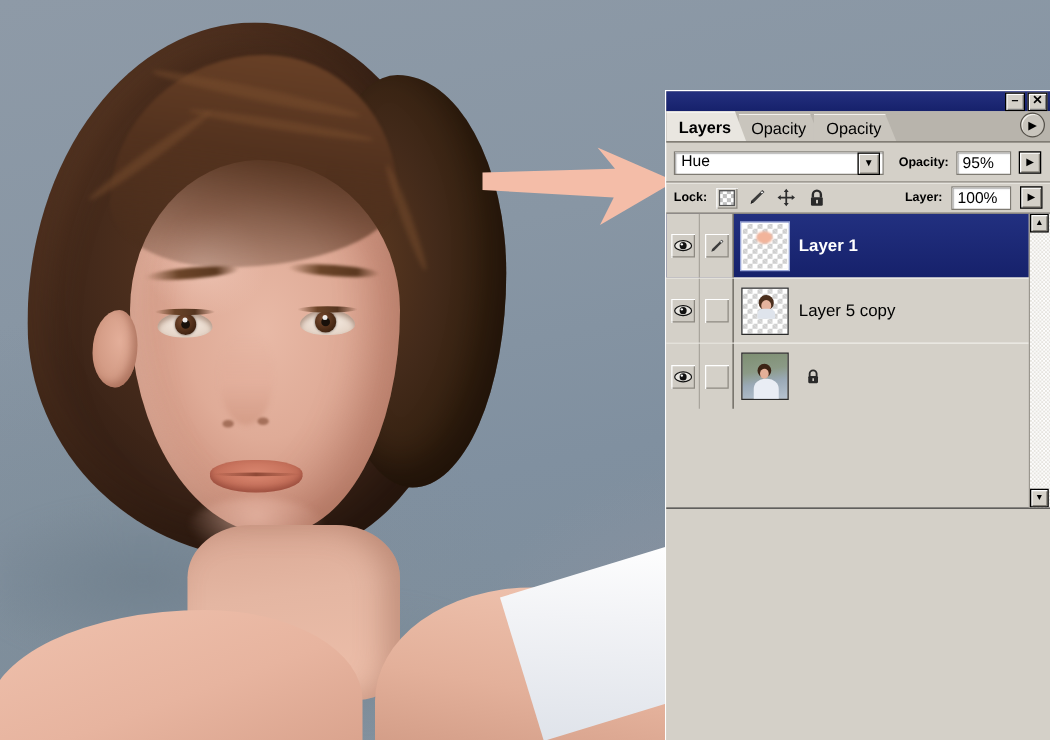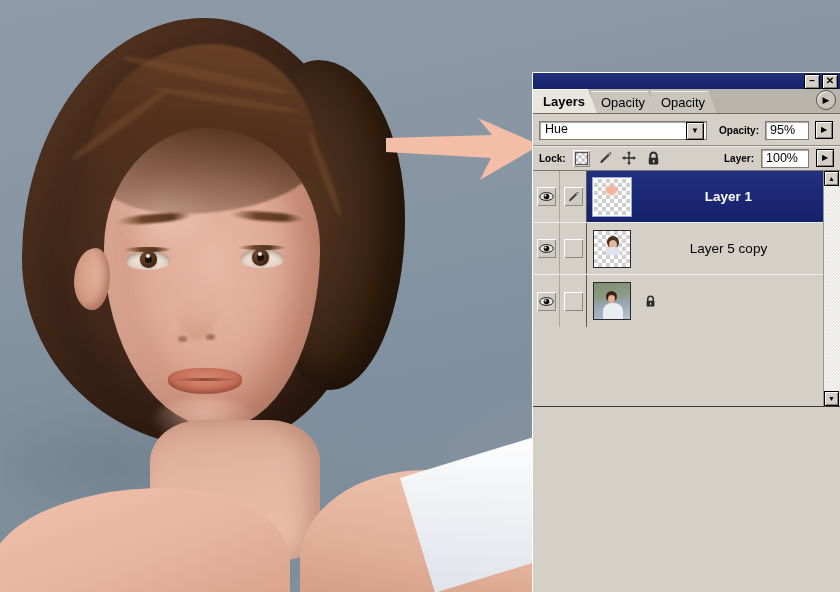--- a/index.html
+++ b/index.html
@@ -217,21 +217,20 @@
   .lock-ico{
     width:17px;height:17px;display:flex;align-items:center;justify-content:center;cursor:pointer;
   }
   .lock-ico.boxed{background:#cfcbc3;box-shadow:inset 1px 1px 0 #fff,inset -1px -1px 0 #8d8981;}
 
   
   .layerlist{
     position:relative;margin:0;height:235px;background:#d4d0c8;
     border-top:1px solid #7a766e;border-bottom:1px solid #3a3a3a;
     overflow:hidden;
-    text-align:center;
   }
   .layer{
     position:relative;display:flex;align-items:center;height:52px;
     border-bottom:1px solid #f0eee9;box-sizing:border-box;cursor:pointer;
   }
   .layer.selected{background:#1b2a7a;background:linear-gradient(180deg,#223080,#16216b);color:#fff;}
   .eye-cell,.brush-cell{
     width:26px;height:100%;display:flex;align-items:center;justify-content:center;flex:0 0 auto;
     background:#d4d0c8;
   }

